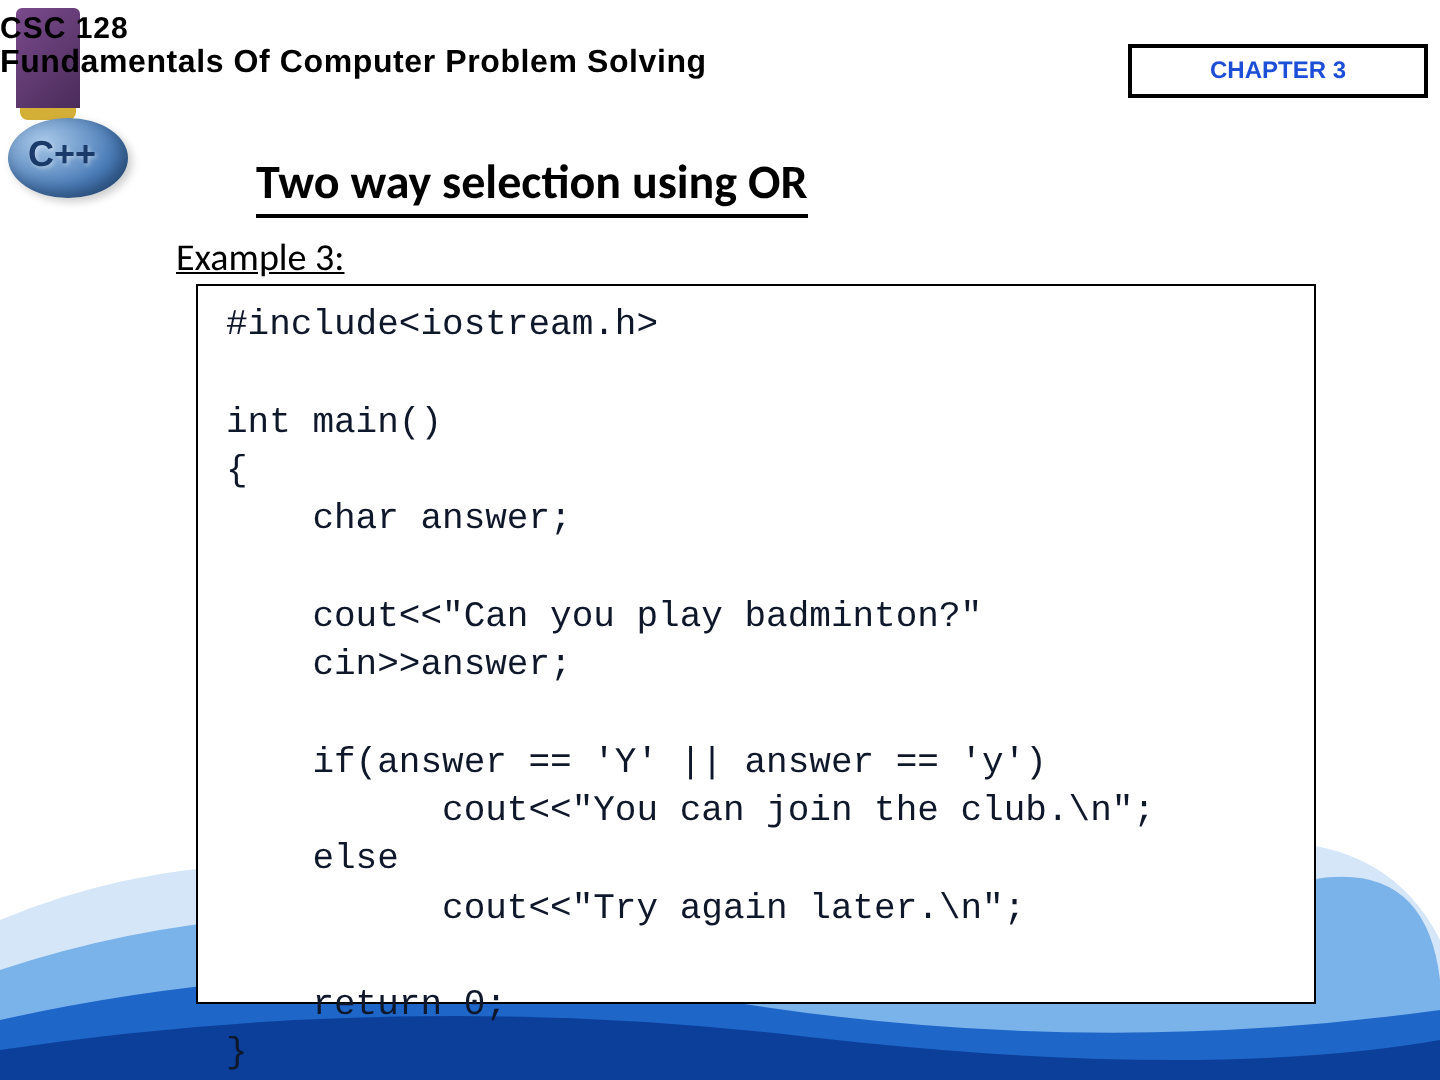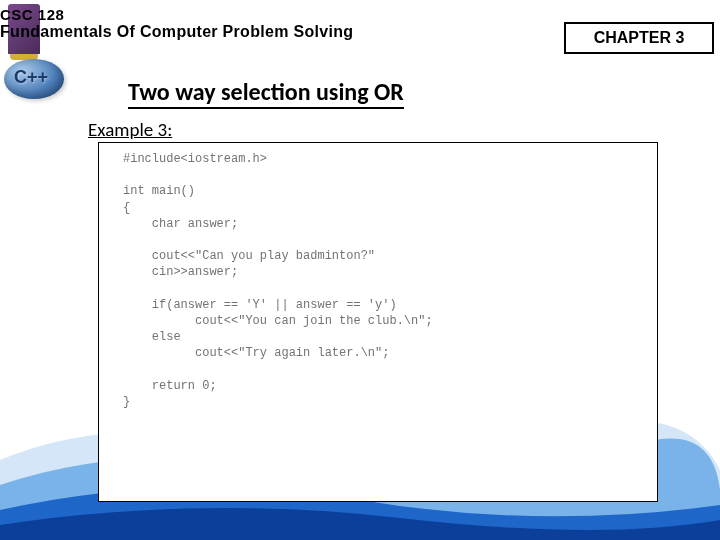--- a/index.html
+++ b/index.html
@@ -99,22 +99,22 @@
     width: 150px;
     border: 2px solid #000;
     background: #fff;
     padding: 4px 6px;
     text-align: center;
     z-index: 3;
   }
   .chapter-line {
     font-family: "Arial Black", Arial, sans-serif;
     font-weight: 900;
-    font-size: 16px;
-    color: #000000;
+    font-size: 12px;
+    color: #1d4ed8;
     line-height: 1.25;
   }
   .topic {
     position: absolute;
     top: 52px;
     left: 128px;
     font-family: Calibri, Arial, sans-serif;
     font-weight: 700;
     font-size: 24px;
     color: #000;
@@ -143,25 +143,24 @@
     left: 98px;
     width: 560px;
     height: 360px;
     border: 1.5px solid #000;
     background: #fff;
     padding: 8px 14px;
     z-index: 5;
   }
   .code {
     font-family: "Courier New", monospace;
-    font-size: 12px;
+    font-size: 18px;
     line-height: 1.35;
-    color: #737373;
+    color: #0f172a;
     white-space: pre;
-    margin-left: 10px;
   }
 </style>
 </head>
 <body>
 
 <svg class="bg-waves" viewBox="0 0 720 140" preserveAspectRatio="none">
   <path d="M0,60 Q120,10 260,50 T540,40 T720,70 L720,140 L0,140 Z" fill="#cfe3f7" opacity="0.9"></path>
   <path d="M0,85 Q150,35 320,75 T600,60 T720,90 L720,140 L0,140 Z" fill="#6aa8e8" opacity="0.85"></path>
   <path d="M0,110 Q180,70 360,100 T720,105 L720,140 L0,140 Z" fill="#1f66c9"></path>
   <path d="M0,125 Q200,95 400,118 T720,120 L720,140 L0,140 Z" fill="#0b3f9a"></path>

